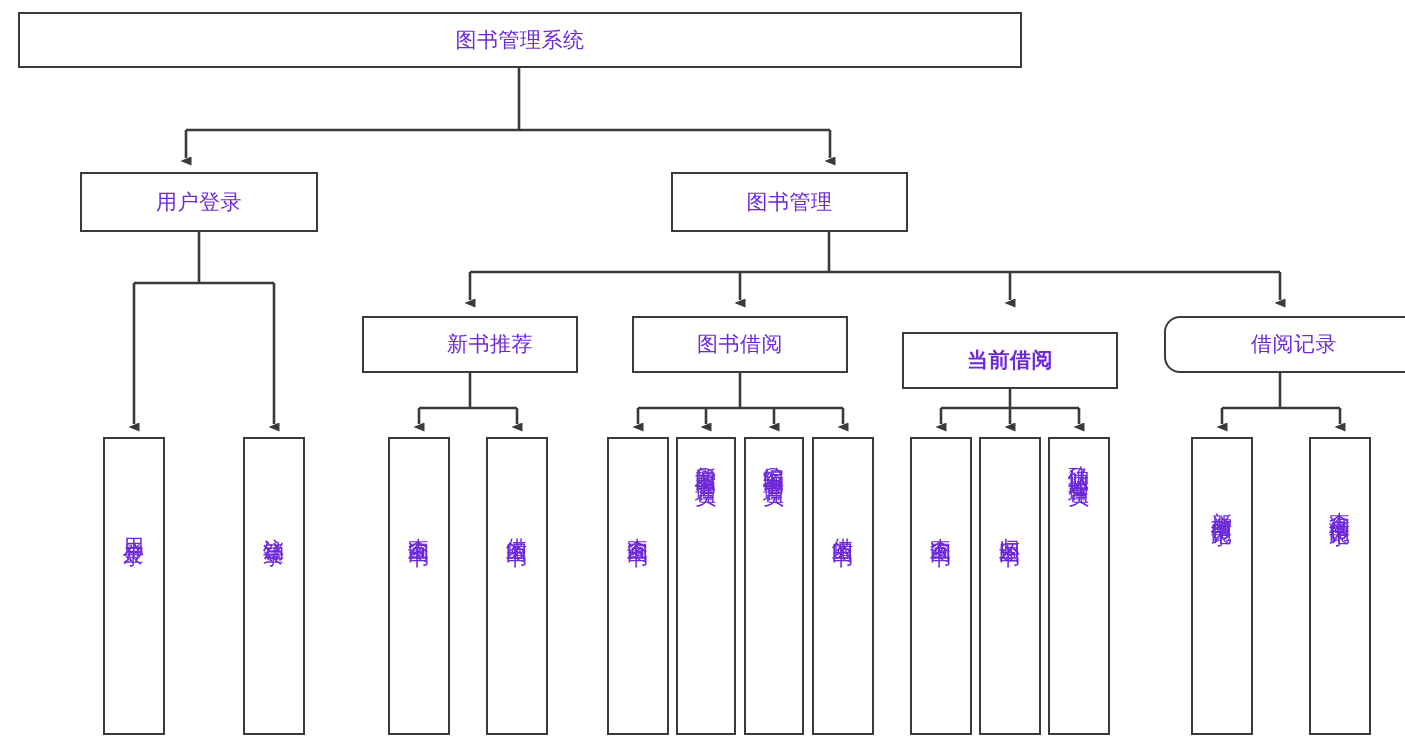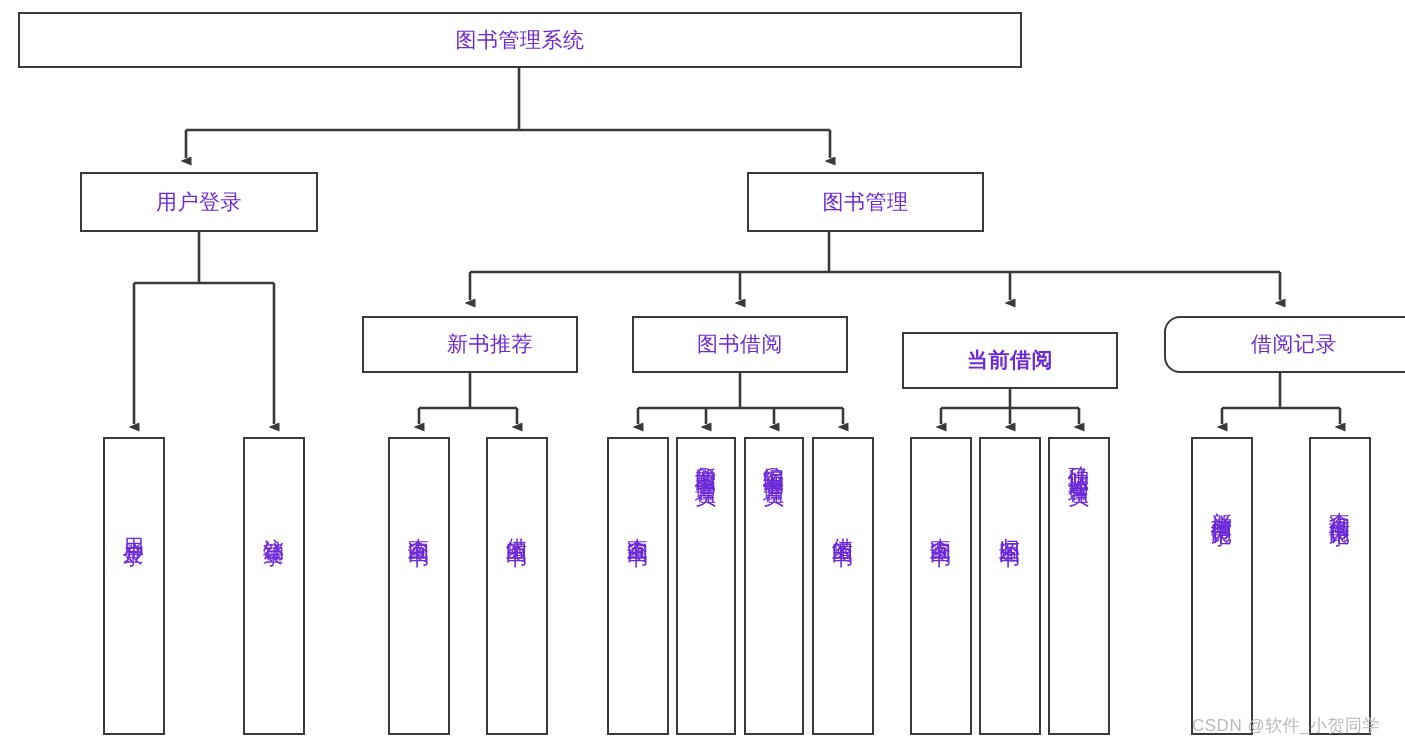--- a/index.html
+++ b/index.html
@@ -131,21 +131,21 @@
     </g>
   </svg>
 
   <div class="node root" style="left:18px; top:12px; width:1004px; height:56px;">
     <span class="label">图书管理系统</span>
   </div>
 
   <div class="node" style="left:80px; top:172px; width:238px; height:60px;">
     <span class="label">用户登录</span>
   </div>
-  <div class="node" style="left:747px; top:172px; width:237px; height:60px;">
+  <div class="node" style="left:671px; top:172px; width:237px; height:60px;">
     <span class="label">图书管理</span>
   </div>
 
   <div class="node" style="left:362px; top:316px; width:216px; height:57px;padding-left:40px;">
     <span class="label">新书推荐</span>
   </div>
   <div class="node" style="left:632px; top:316px; width:216px; height:57px;">
     <span class="label">图书借阅</span>
   </div>
   <div class="node" style="left:902px; top:332px; width:216px; height:57px;font-weight:bold;">
@@ -192,15 +192,14 @@
     <span class="label">确认归还（管理员）</span>
   </div>
 
   <div class="node vertical midlow" style="left:1191px; top:437px; width:62px; height:298px;">
     <span class="label">新增借阅记录</span>
   </div>
   <div class="node vertical midlow" style="left:1309px; top:437px; width:62px; height:298px;">
     <span class="label">查询借阅记录</span>
   </div>
 
-  <div class="watermark" style="left:1192px; top:714px;">CSDN @软件_小贺同学</div>
 
 </div>
 
 </body></html>

